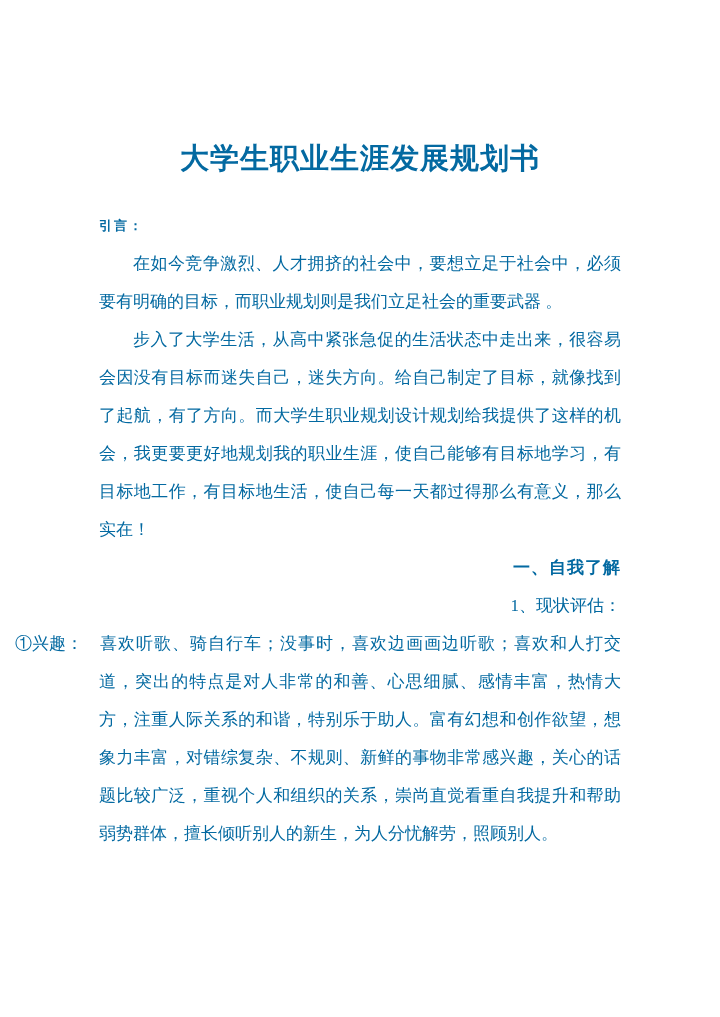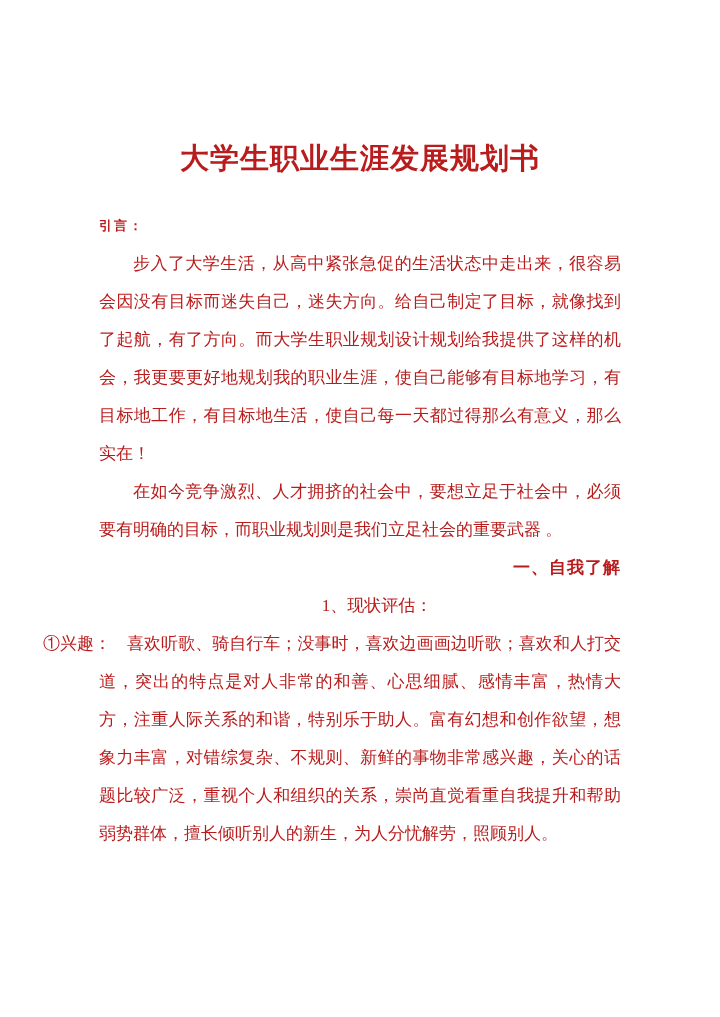--- a/index.html
+++ b/index.html
@@ -6,21 +6,21 @@
     margin: 0;
     padding: 0;
     background: #ffffff;
   }
   .page {
     position: relative;
     width: 720px;
     height: 861px;
     box-sizing: border-box;
     background: #ffffff;
-    color: #b91c1c;
+    color: #0369a1;
     padding: 140px 99px 8px 99px;
     overflow: hidden;
     font-family: "Liberation Serif", "DejaVu Serif", serif;
   }
   .doc-title {
     margin: 0 0 31px 0;
     text-align: center;
     font-size: 29px;
     line-height: 36px;
     font-weight: bold;
@@ -49,48 +49,47 @@
   }
   .section-heading {
     font-size: 17px;
     font-weight: bold;
     font-family: "Liberation Sans", "DejaVu Sans", sans-serif;
     letter-spacing: 1px;
     text-align: right;
   }
   .subheading {
     text-indent: 2em;
-    text-align: center;
+    text-align: right;
   }
   .hang-item {
     margin-left: 93px;
     text-indent: -84px;
   }
   .hang-label {
     display: inline-block;
     width: 84px;
     text-indent: 0;
     white-space: nowrap;
-    margin-left: 28px;
   }
 </style>
 </head>
 <body>
 
 <div class="page">
 
   <h1 class="doc-title">大学生职业生涯发展规划书</h1>
 
   <div class="content">
 
     <h2 class="intro-heading">引言：</h2>
 
+    <p class="para-indent">在如今竞争激烈、人才拥挤的社会中，要想立足于社会中，必须要有明确的目标，而职业规划则是我们立足社会的重要武器 。</p>
+
     <p class="para-indent">步入了大学生活，从高中紧张急促的生活状态中走出来，很容易会因没有目标而迷失自己，迷失方向。给自己制定了目标，就像找到了起航，有了方向。而大学生职业规划设计规划给我提供了这样的机会，我更要更好地规划我的职业生涯，使自己能够有目标地学习，有目标地工作，有目标地生活，使自己每一天都过得那么有意义，那么实在！</p>
-
-    <p class="para-indent">在如今竞争激烈、人才拥挤的社会中，要想立足于社会中，必须要有明确的目标，而职业规划则是我们立足社会的重要武器 。</p>
 
     <h2 class="section-heading">一、自我了解</h2>
 
     <p class="subheading">1、现状评估：</p>
 
     <p class="hang-item">
       <span class="hang-label">①兴趣：</span><span>喜欢听歌、骑自行车；没事时，喜欢边画画边听歌；喜欢和人打交道，突出的特点是对人非常的和善、心思细腻、感情丰富，热情大方，注重人际关系的和谐，特别乐于助人。富有幻想和创作欲望，想象力丰富，对错综复杂、不规则、新鲜的事物非常感兴趣，关心的话题比较广泛，重视个人和组织的关系，崇尚直觉看重自我提升和帮助弱势群体，擅长倾听别人的新生，为人分忧解劳，照顾别人。</span>
     </p>
 
   </div>

